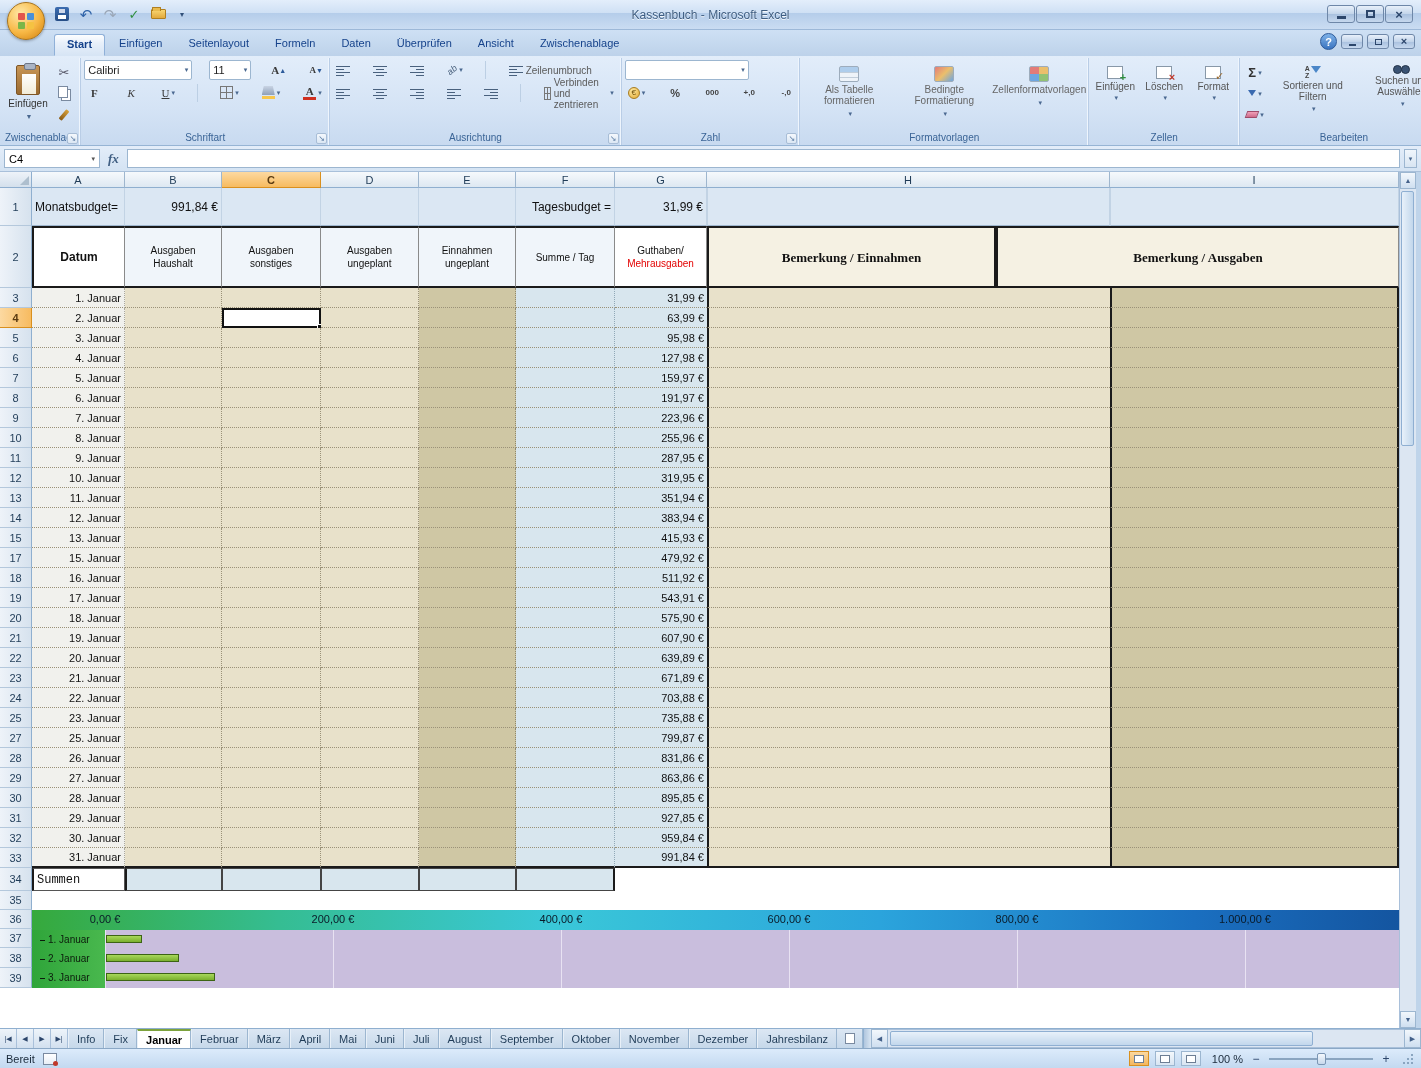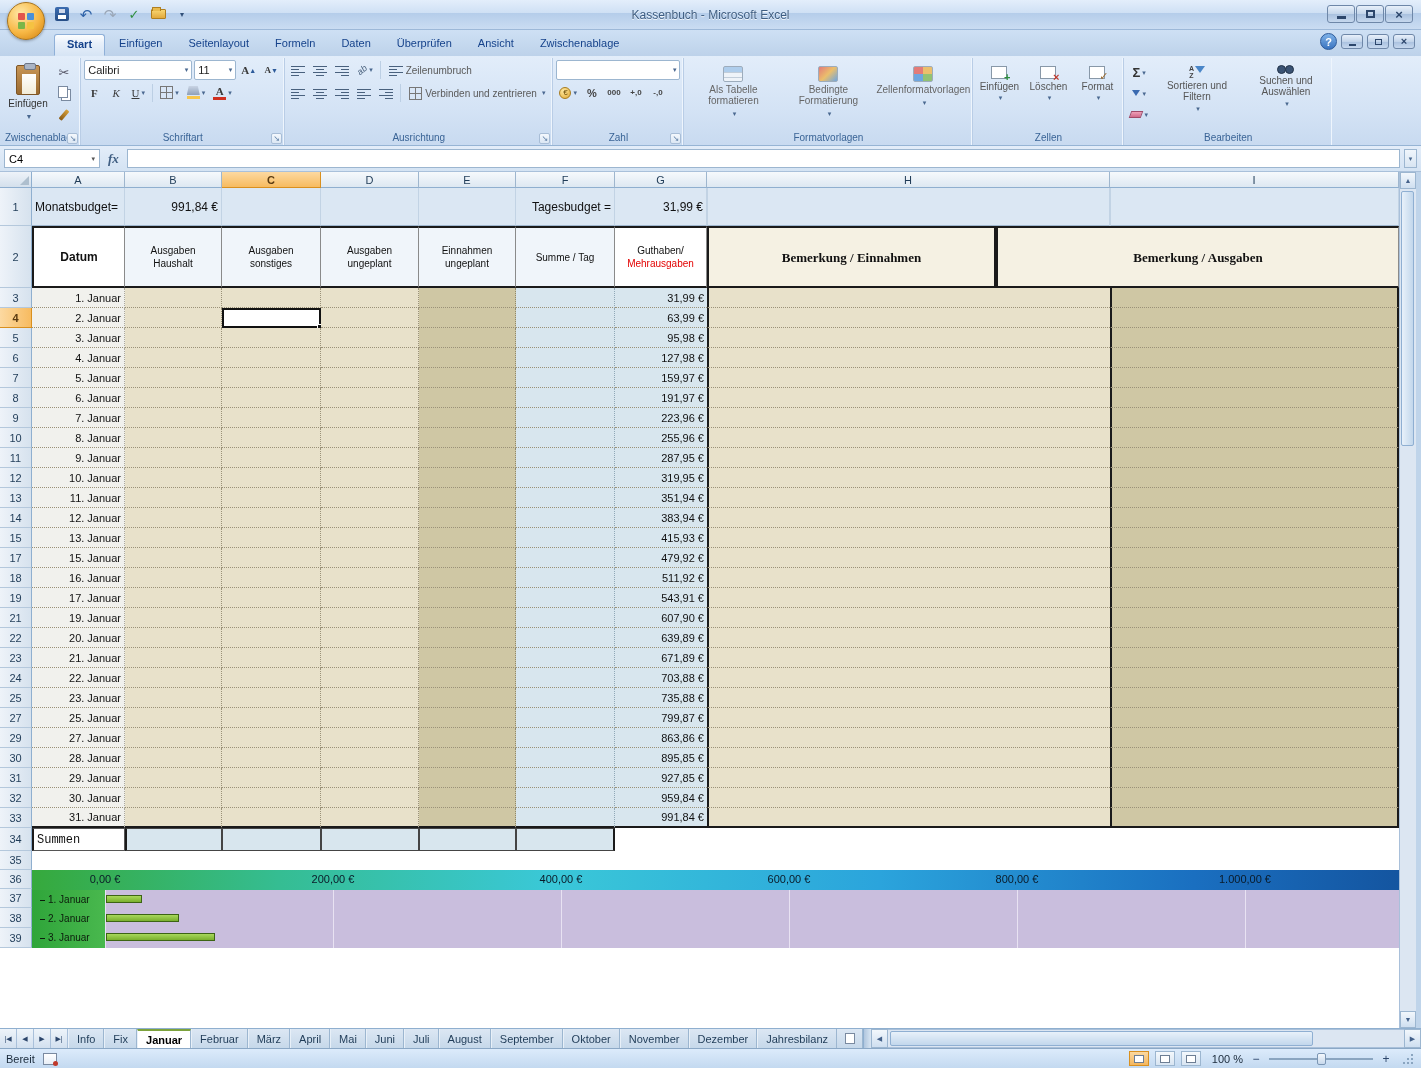--- a/index.html
+++ b/index.html
@@ -47,21 +47,21 @@
   .rgroup { display:flex; flex-direction:column; border-right:1px solid #b9cde6; box-shadow:inset -1px 0 0 #eef5fd; padding:2px 3px 0 3px; position:relative; }
   .rg-content { flex:1; display:flex; gap:3px; }
   .rg-label { height:15px; text-align:center; font-size:10px; color:#3a6496; line-height:15px; }
   .dlauncher { position:absolute; right:2px; bottom:1px; font-size:8px; color:#5a7ba2; width:11px; height:11px; border:1px solid #a8bdd6; border-radius:2px; line-height:9px; text-align:center; background:linear-gradient(#f4f8fd,#dbe7f4); }
   .bigbtn { width:46px; display:flex; flex-direction:column; align-items:center; justify-content:flex-start; padding-top:4px; border:1px solid transparent; border-radius:3px; }
   .bigbtn-label { font-size:10px; color:#333; text-align:center; line-height:12px; margin-top:3px; }
   .dd { font-size:7px; color:#4a6890; margin-left:2px; }
   .smallcol { display:flex; flex-direction:column; justify-content:flex-start; gap:2px; padding-top:3px; }
   .sbtn { min-width:20px; height:19px; display:flex; align-items:center; justify-content:center; border:1px solid transparent; border-radius:2px; color:#3a3a3a; font-size:11px; padding:0 2px; }
   .col { flex-direction:column; gap:3px; }
-  .rrow { display:flex; gap:2px; align-items:center; }
+  .rrow { display:flex; gap:17px; align-items:center; }
   .combo { background:#fff; border:1px solid #9cb6d0; border-radius:2px; height:20px; display:flex; align-items:center; justify-content:space-between; padding:0 3px; font-size:11px; color:#222; }
   .font-name { width:108px; }
   .font-size { width:42px; }
   .vsep { width:1px; height:18px; background:#bccfe4; margin:0 2px; }
   .icon-clipboard { width:24px; height:30px; background:linear-gradient(#fff,#f2ecd8) 5px 8px/14px 20px no-repeat, linear-gradient(#c89656,#9a6a30); border-radius:2px; border:1px solid #7e5526; position:relative; }
   .icon-clipboard::before { content:""; position:absolute; left:7px; top:-3px; width:10px; height:5px; background:#aab4c4; border:1px solid #6d7686; border-radius:2px; }
   .icon-scissors { color:#556; font-size:13px; }
   .icon-copy { width:10px; height:12px; background:#fff; border:1px solid #7a8aa0; box-shadow:3px 3px 0 -1px #fff, 3px 3px 0 0 #7a8aa0; margin:0 3px 3px 0; }
   .icon-brush { width:4px; height:12px; background:linear-gradient(#d8a23c,#8a5a14); transform:rotate(40deg); border-radius:1px; }
   .b { font-weight:bold; font-family:"Liberation Serif",serif; }
@@ -786,20 +786,32 @@
               <div class="cell cB"></div>
               <div class="cell cC"></div>
               <div class="cell cD"></div>
               <div class="cell cE"></div>
               <div class="cell cF"></div>
               <div class="cell cG">543,91 €</div>
               <div class="cell cH"></div>
               <div class="cell cI"></div>
             </div>
             <div class="grow">
+              <div class="rownum">20</div>
+              <div class="cell cA">18. Januar</div>
+              <div class="cell cB"></div>
+              <div class="cell cC"></div>
+              <div class="cell cD"></div>
+              <div class="cell cE"></div>
+              <div class="cell cF"></div>
+              <div class="cell cG">575,90 €</div>
+              <div class="cell cH"></div>
+              <div class="cell cI"></div>
+            </div>
+            <div class="grow">
               <div class="rownum">21</div>
               <div class="cell cA">19. Januar</div>
               <div class="cell cB"></div>
               <div class="cell cC"></div>
               <div class="cell cD"></div>
               <div class="cell cE"></div>
               <div class="cell cF"></div>
               <div class="cell cG">607,90 €</div>
               <div class="cell cH"></div>
               <div class="cell cI"></div>
@@ -854,20 +866,32 @@
             </div>
             <div class="grow">
               <div class="rownum">27</div>
               <div class="cell cA">25. Januar</div>
               <div class="cell cB"></div>
               <div class="cell cC"></div>
               <div class="cell cD"></div>
               <div class="cell cE"></div>
               <div class="cell cF"></div>
               <div class="cell cG">799,87 €</div>
+              <div class="cell cH"></div>
+              <div class="cell cI"></div>
+            </div>
+            <div class="grow">
+              <div class="rownum">28</div>
+              <div class="cell cA">26. Januar</div>
+              <div class="cell cB"></div>
+              <div class="cell cC"></div>
+              <div class="cell cD"></div>
+              <div class="cell cE"></div>
+              <div class="cell cF"></div>
+              <div class="cell cG">831,86 €</div>
               <div class="cell cH"></div>
               <div class="cell cI"></div>
             </div>
             <div class="grow">
               <div class="rownum">29</div>
               <div class="cell cA">27. Januar</div>
               <div class="cell cB"></div>
               <div class="cell cC"></div>
               <div class="cell cD"></div>
               <div class="cell cE"></div>

